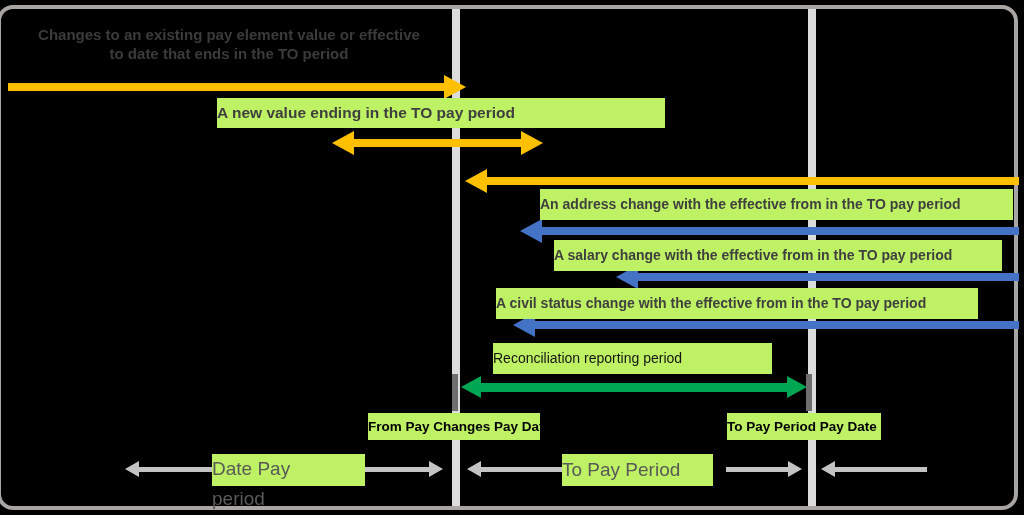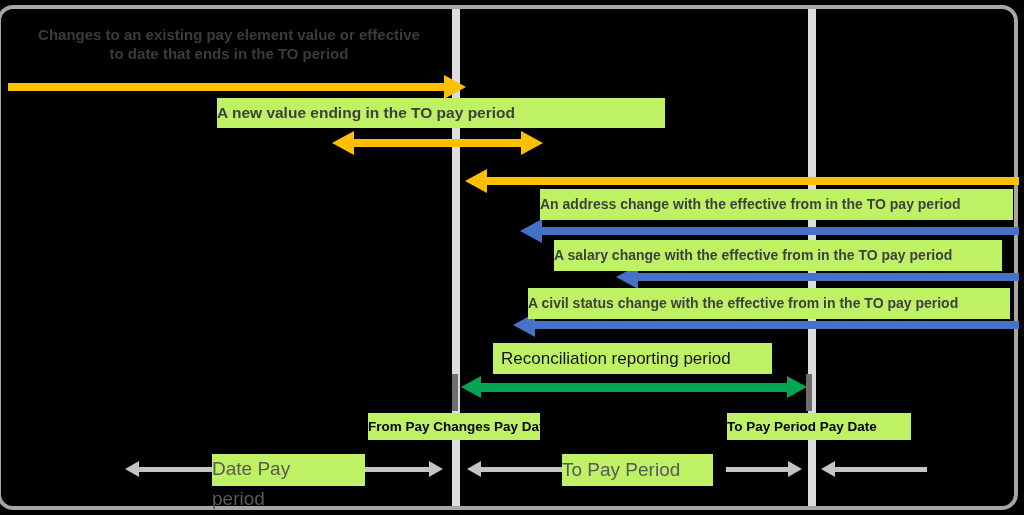--- a/index.html
+++ b/index.html
@@ -40,26 +40,26 @@
     font-weight:bold;z-index:5;box-sizing:border-box;
   }
   .lbl-in{display:inline-block;vertical-align:top;}
   .lbl.ending{left:217px;top:98px;width:448px;height:30px;line-height:30px;font-size:15.5px;}
   .lbl.starting{left:502px;top:141px;width:435px;height:32px;line-height:32px;font-size:15.5px;}
   .lbl.wrap2{font-size:14px;line-height:24px;padding-top:3px;height:31px;}
   .lbl.address{left:540px;top:189px;width:473px;}
   .lbl.address .lbl-in{width:455px;}
   .lbl.salary{left:540px;top:240px;width:448px;margin-left:14px;}
   .lbl.salary .lbl-in{width:438px;}
-  .lbl.civil{left:528px;top:288px;width:482px;}
+  .lbl.civil{left:496px;top:288px;width:482px;}
   .lbl.civil .lbl-in{width:472px;}
-  .lbl.recon{left:493px;top:343px;width:279px;height:31px;line-height:31px;font-size:17px;font-weight:normal;color:#141414;padding-left:8px;}
+  .lbl.recon{left:493px;top:343px;width:279px;height:31px;line-height:31px;font-size:14px;font-weight:normal;color:#141414;}
   .lbl.paydate{top:413px;height:27px;line-height:27px;font-size:13.5px;color:#000;white-space:nowrap;}
   .lbl.fromdate{left:368px;width:172px;}
-  .lbl.todate{left:727px;width:184px;}
+  .lbl.todate{left:727px;width:154px;}
   .lbl.period{top:454px;height:32px;font-weight:normal;font-size:19px;color:#595959;line-height:30px;}
   .lbl.fromperiod{left:212px;width:153px;}
   .lbl.fromperiod .lbl-in{width:104px;}
   .lbl.toperiod{left:562px;width:151px;line-height:32px;}
   
   .header-note{
     position:absolute;left:38px;top:25px;width:382px;text-align:center;
     font-size:15px;font-weight:bold;line-height:19px;color:#3b3b3b;z-index:5;
   }
 </style>

